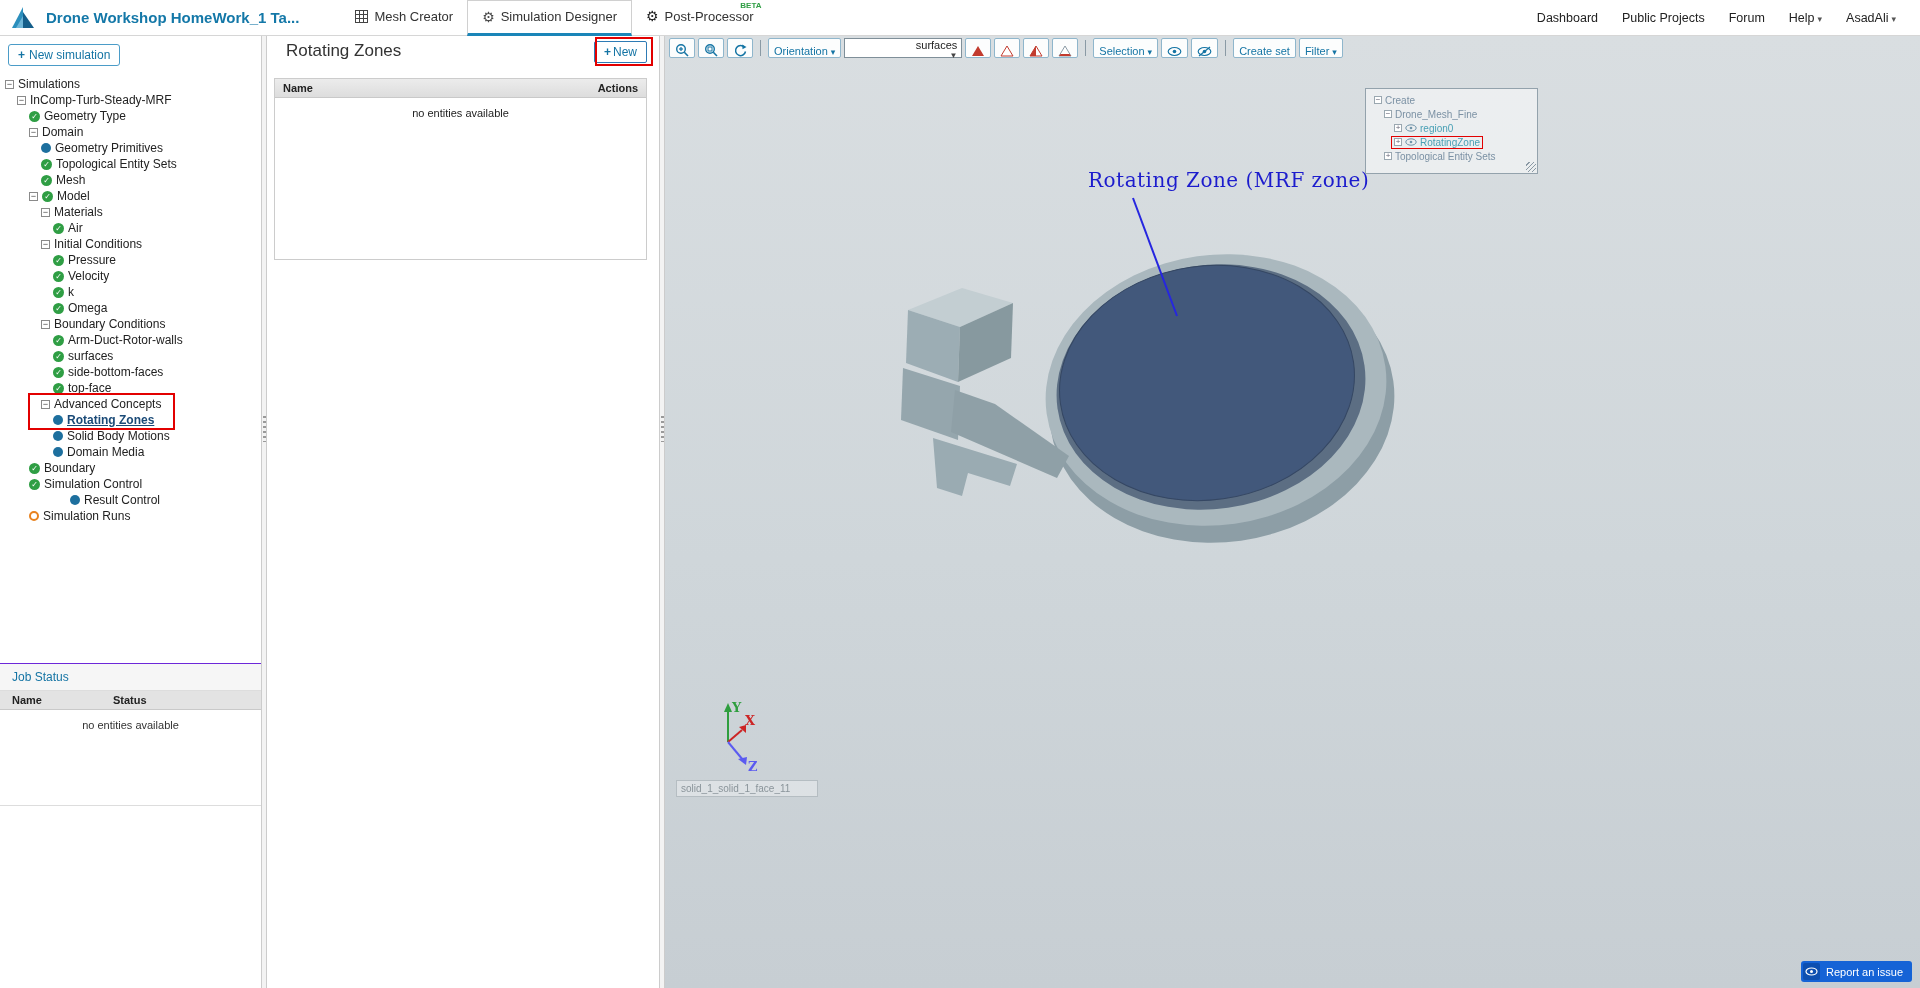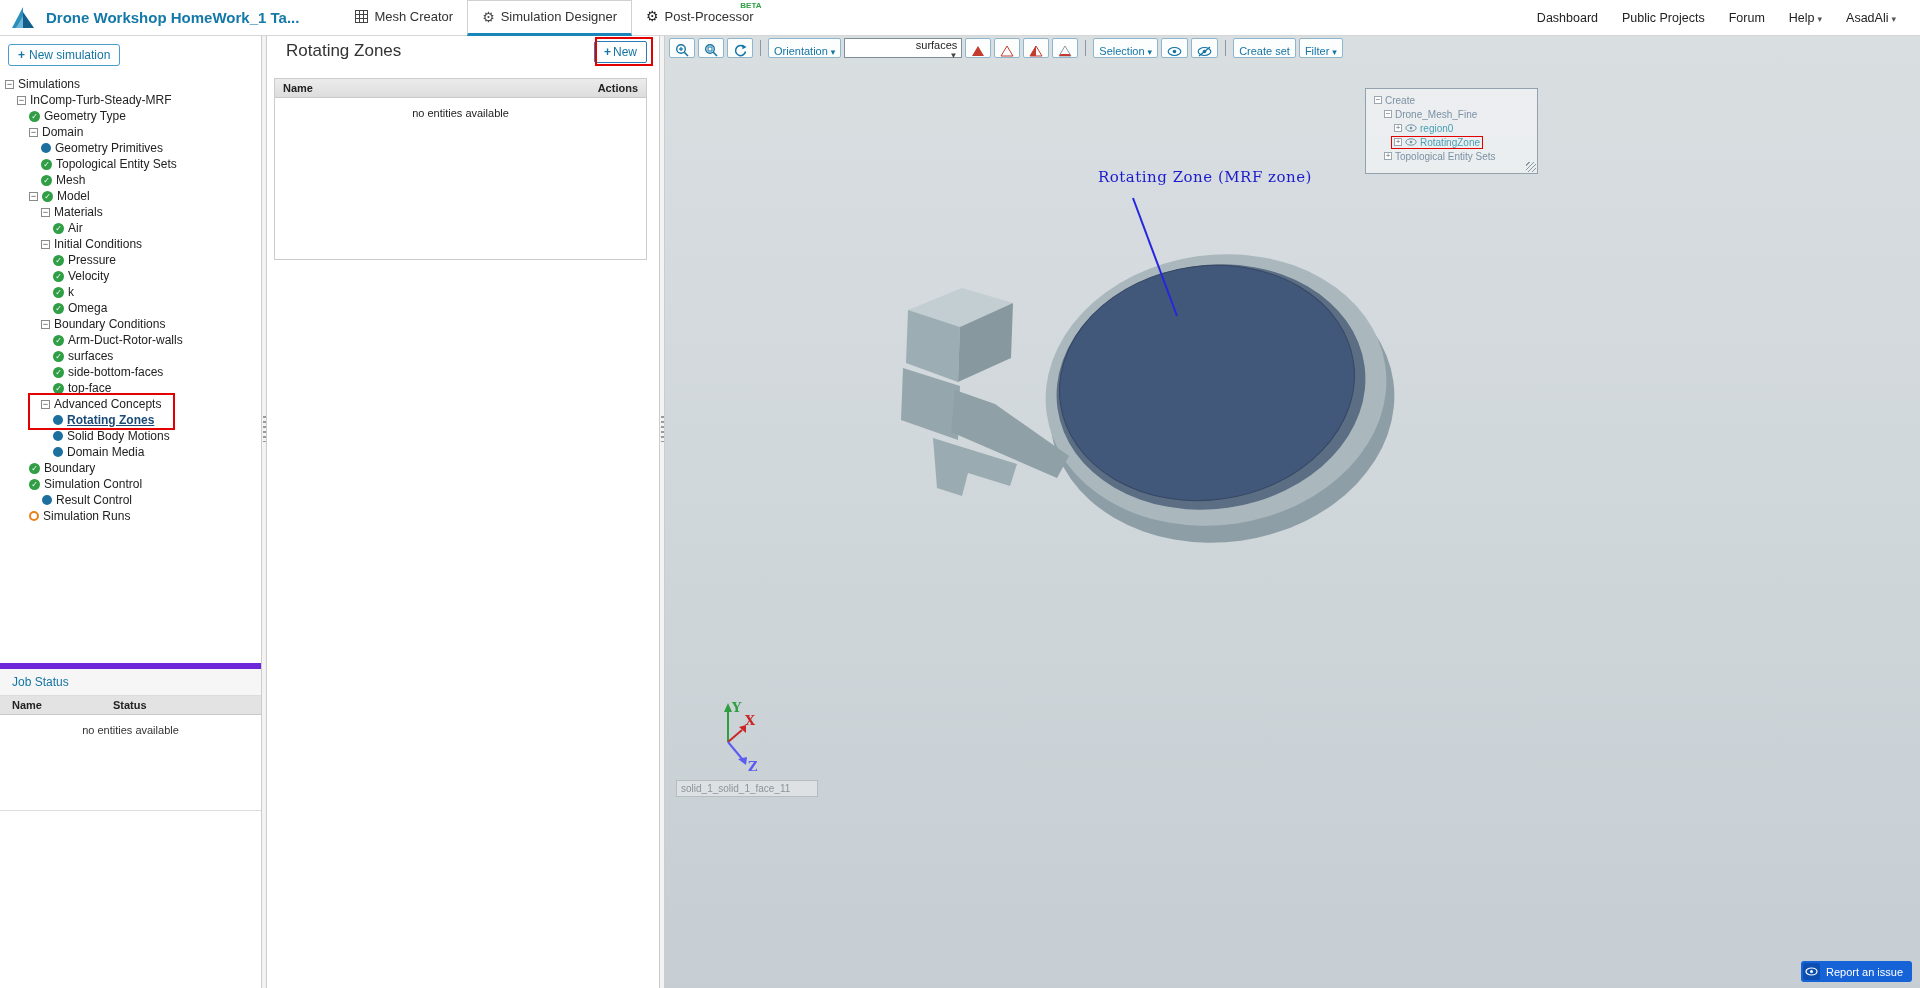--- a/index.html
+++ b/index.html
@@ -45,21 +45,21 @@
   .expander { width:9px; height:9px; border:1px solid #8a8a8a; background:#fff; color:#444;
     font-size:9px; line-height:7px; text-align:center; margin-right:4px; flex:none; }
   .ticon { flex:none; margin-right:4px; border-radius:50%; display:flex;
     align-items:center; justify-content:center; }
   .ticon.check { width:11px; height:11px; background:#2f9e44; color:#fff; font-size:8px; }
   .ticon.dot { width:10px; height:10px; background:#1d6f9e; }
   .ticon.ring { width:10px; height:10px; background:#fff; border:2px solid #e8821e; }
   .tree-row.selected .tree-label { color:#1a4a77; font-weight:bold; text-decoration:underline; }
 
   .job-status { position:absolute; left:0; right:0; top:627px; }
-  .job-header { background:#f6f6f6; border-top:6px solid #6d28d9; border-bottom:1px solid #ddd;
+  .job-header { background:#f6f6f6; border-top:1px solid #6d28d9; border-bottom:1px solid #ddd;
     padding:6px 12px; color:#1474a4; font-size:12px; }
   .job-cols { display:flex; background:#e3e3e3; border-bottom:1px solid #c9c9c9;
     font-size:11px; font-weight:bold; color:#222; padding:3px 0; }
   .job-col-name { flex:1; padding-left:12px; }
   .job-col-status { width:148px; }
   .job-body { height:96px; border-bottom:1px solid #ddd; text-align:center;
     font-size:11px; color:#333; padding-top:9px; }
 
   
   .panel-title { position:absolute; left:19px; top:5px; font-size:17px; color:#333; }
@@ -95,22 +95,22 @@
   .st-main { display:flex; align-items:center; padding:0 2px; }
   .st-row.highlight .st-main { outline:1.5px solid #e20000; }
   .st-expander { width:8px; height:8px; border:1px solid #9aa7b0; background:#fff; color:#667;
     font-size:8px; line-height:6px; text-align:center; margin-right:3px; flex:none; }
   .st-label.accent { color:#49a0b5; }
   .st-eye { margin-right:3px; display:flex; }
   .st-resize { position:absolute; right:1px; bottom:1px; width:10px; height:10px;
     background:repeating-linear-gradient(135deg,transparent 0 2px,#8a99a5 2px 3px); }
 
   
-  .mrf-label { position:absolute; left:433px; top:132px; font-family:"DejaVu Serif",serif;
-    font-size:15px; color:#1c1ccd; white-space:nowrap; letter-spacing:0.5px; z-index:6; }
+  .mrf-label { position:absolute; left:423px; top:132px; font-family:"DejaVu Serif",serif;
+    font-size:20px; color:#1c1ccd; white-space:nowrap; letter-spacing:0.5px; z-index:6; }
   .model-svg { position:absolute; left:0; top:0; z-index:1; }
   .axis-triad { position:absolute; left:20px; top:620px; z-index:5; }
   .face-chip { position:absolute; left:11px; top:744px; width:142px; height:17px;
     border:1px solid #b5bdc2; background:rgba(255,255,255,0.35); color:#8a949a;
     font-size:10px; line-height:15px; padding-left:4px; z-index:5; }
   .report-btn { position:absolute; right:8px; bottom:6px; background:#1563d6; color:#fff;
     border:none; border-radius:3px; font-size:11px; display:flex; align-items:center; gap:6px;
     padding:2px 9px 2px 2px; cursor:pointer; z-index:10; }
   .ri-icon { width:17px; height:17px; background:#0d4fb0; border-radius:2px;
     display:flex; align-items:center; justify-content:center; }
@@ -265,21 +265,21 @@
           <span class="tree-label">Domain Media</span>
         </div>
         <div class="tree-row" style="padding-left: 29px;">
           <span class="ticon check">✓</span>
           <span class="tree-label">Boundary</span>
         </div>
         <div class="tree-row" style="padding-left: 29px;">
           <span class="ticon check">✓</span>
           <span class="tree-label">Simulation Control</span>
         </div>
-        <div class="tree-row" style="padding-left: 42px;">
+        <div class="tree-row" style="padding-left: 42px; margin-left: 28px;">
           <span class="ticon dot"></span>
           <span class="tree-label">Result Control</span>
         </div>
         <div class="tree-row" style="padding-left: 29px;">
           <span class="ticon ring"></span>
           <span class="tree-label">Simulation Runs</span>
         </div>
       </div>
     <div class="red-box red-box-tree"></div>
 

